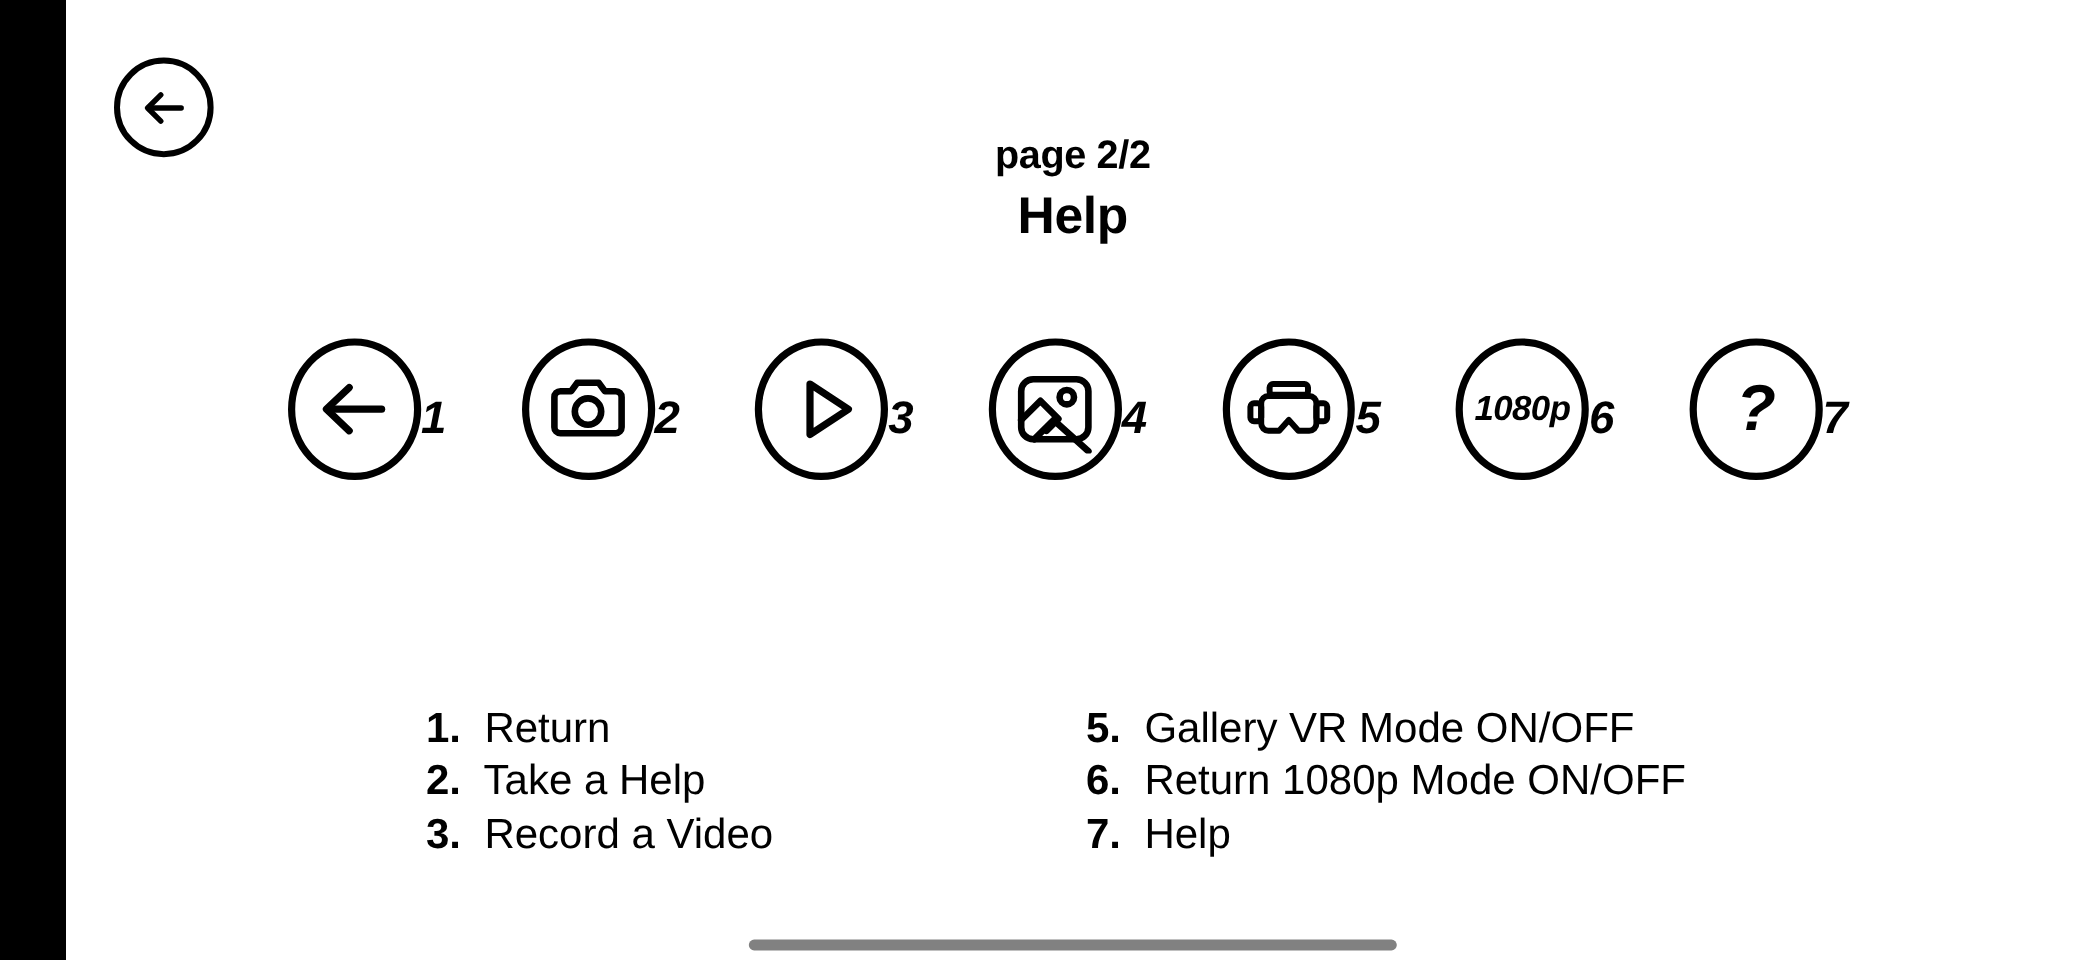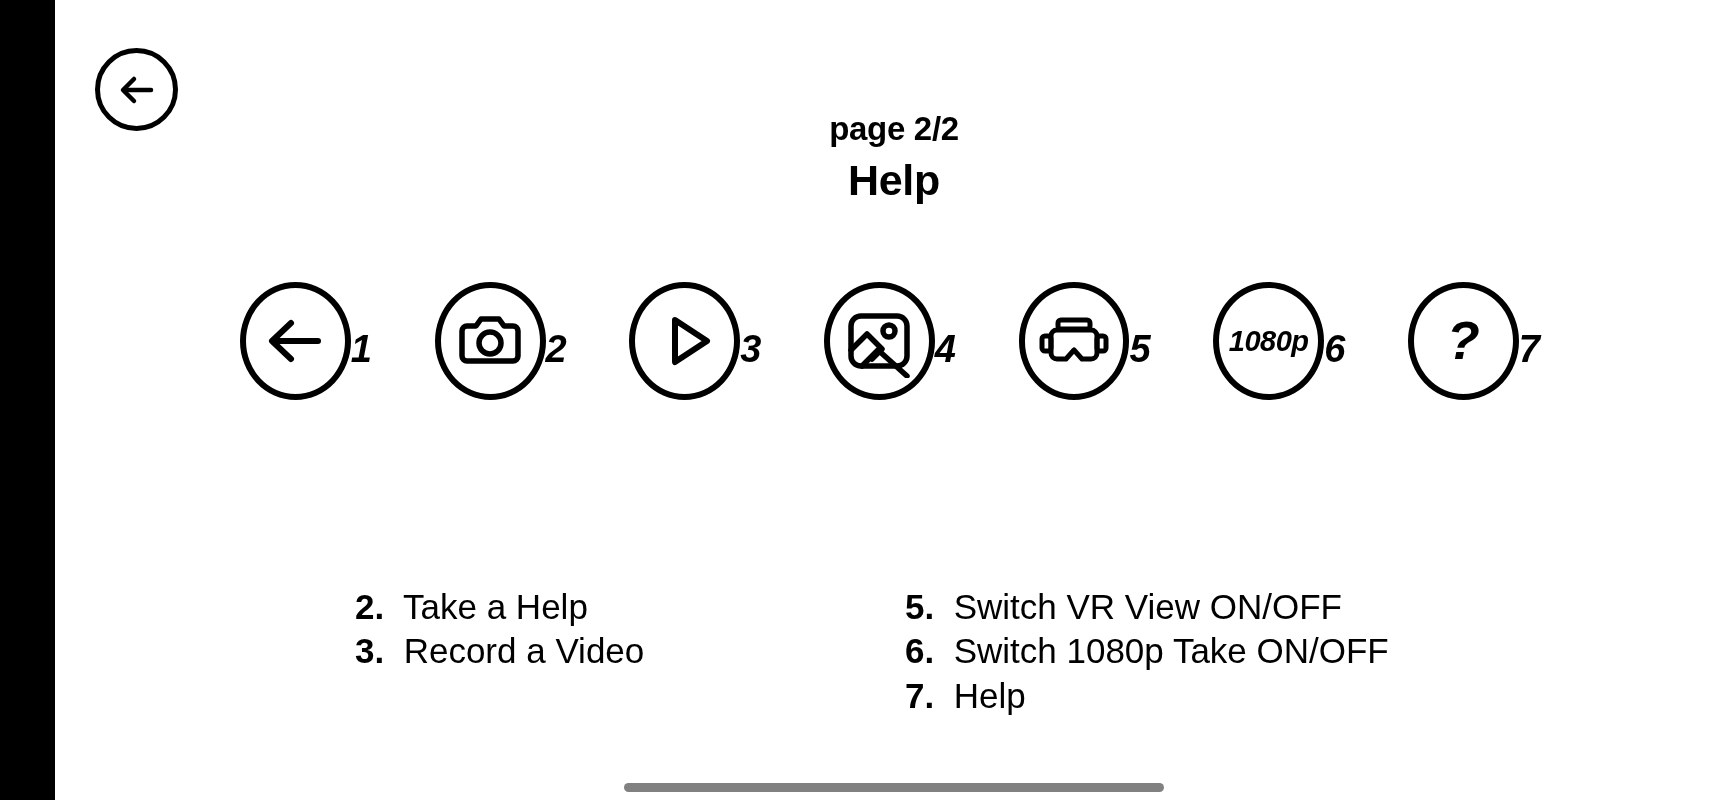--- a/index.html
+++ b/index.html
@@ -268,37 +268,41 @@
         </div>
         <div class="icon-number">7</div>
       </div>
 
     </div>
 
     <div class="legend">
 
       <div class="legend-col legend-col-left">
         <div class="legend-item">
+          <span class="legend-num">1.&nbsp;</span>
+          <span>Return</span>
+        </div>
+        <div class="legend-item">
           <span class="legend-num">2.&nbsp;</span>
           <span>Take a Help</span>
         </div>
         <div class="legend-item">
           <span class="legend-num">3.&nbsp;</span>
           <span>Record a Video</span>
         </div>
       </div>
 
       <div class="legend-col legend-col-right">
         <div class="legend-item">
           <span class="legend-num">5.&nbsp;</span>
-          <span>Switch VR View ON/OFF</span>
+          <span>Gallery VR Mode ON/OFF</span>
         </div>
         <div class="legend-item">
           <span class="legend-num">6.&nbsp;</span>
-          <span>Switch 1080p Take ON/OFF</span>
+          <span>Return 1080p Mode ON/OFF</span>
         </div>
         <div class="legend-item">
           <span class="legend-num">7.&nbsp;</span>
           <span>Help</span>
         </div>
       </div>
 
     </div>
 
     <div class="home-indicator"></div>

